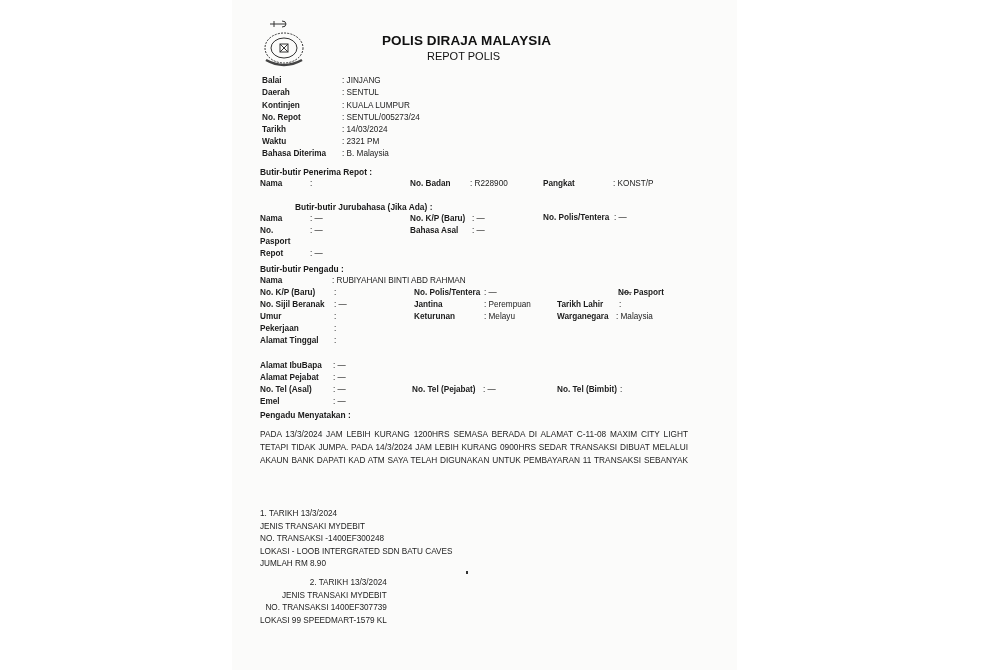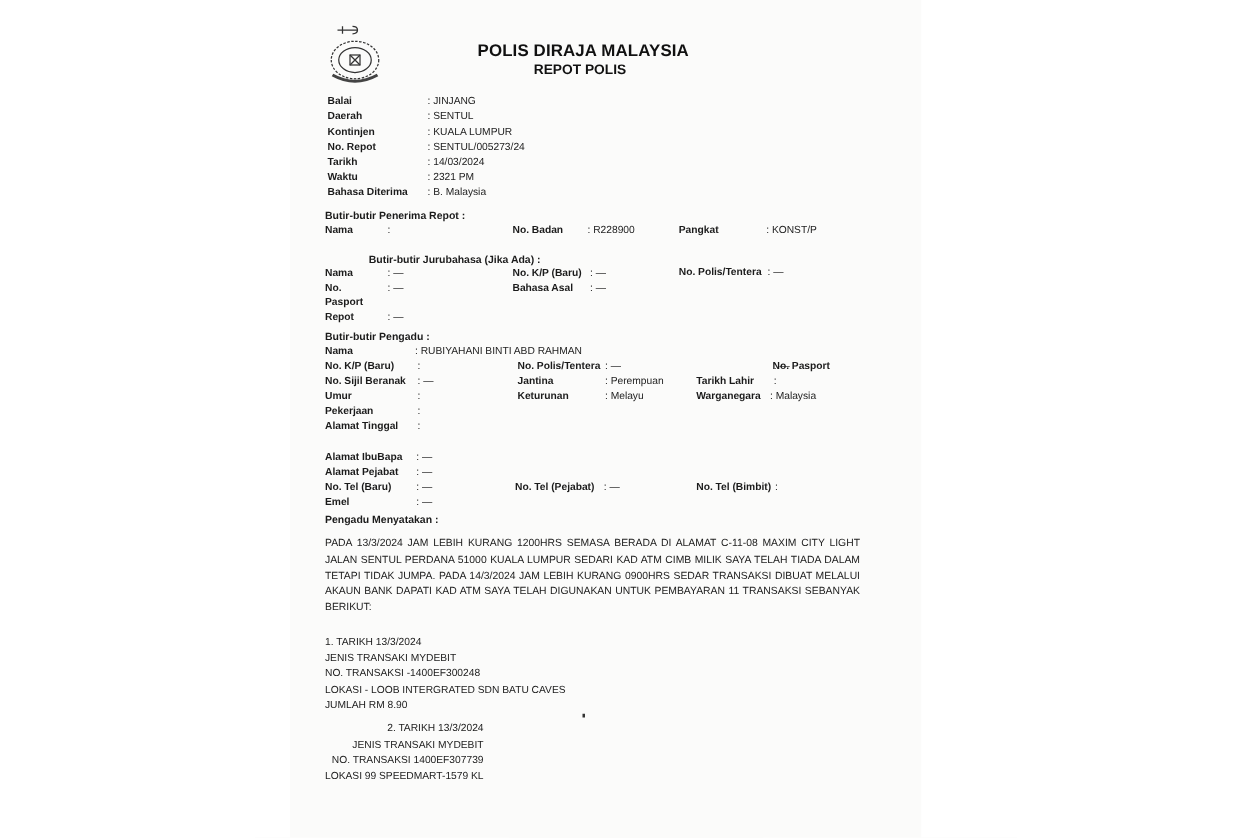--- a/index.html
+++ b/index.html
@@ -3,21 +3,21 @@
 <meta charset="utf-8">
 <style>
   html, body { margin:0; padding:0; }
   body { width:1000px; height:670px; background:#ffffff; position:relative; overflow:hidden;
          font-family:"Liberation Sans", sans-serif; color:#1a1a1a; }
   .paper { position:absolute; left:232px; top:0; width:505px; height:670px; background:#fbfbfa; }
   .abs { position:absolute; white-space:nowrap; }
   .lbl { font-weight:bold; font-size:8.2px; color:#1b1b1b; }
   .val { font-size:8.2px; color:#222; }
   .hdr-title { font-weight:bold; font-size:13.5px; color:#111; letter-spacing:0.1px; }
-  .hdr-sub { font-weight:bold; font-size:11px; color:#111; }
+  .hdr-sub { font-weight:normal; font-size:11px; color:#111; }
   .sec { font-weight:bold; font-size:8.4px; color:#1b1b1b; }
   .para { font-size:8.3px; color:#1c1c1c; line-height:12.8px; text-align:justify; width:428px; }
   .para span { display:block; text-align:justify; text-align-last:justify; }
   .para span.last { text-align-last:left; }
   .item { font-size:8.2px; color:#1c1c1c; line-height:12.6px; }
   .item div { white-space:nowrap; }
   .dot { position:absolute; width:2px; height:3px; background:#333; }
 </style>
 </head>
 <body>
@@ -112,38 +112,36 @@
 
   <div class="abs lbl" style="left:260px;top:324px;">Pekerjaan</div>
   <div class="abs val" style="left:334px;top:324px;">:</div>
   <div class="abs lbl" style="left:260px;top:336px;">Alamat Tinggal</div>
   <div class="abs val" style="left:334px;top:336px;">:</div>
 
   <div class="abs lbl" style="left:260px;top:361px;">Alamat IbuBapa</div>
   <div class="abs val" style="left:333px;top:361px;">: —</div>
   <div class="abs lbl" style="left:260px;top:373px;">Alamat Pejabat</div>
   <div class="abs val" style="left:333px;top:373px;">: —</div>
-  <div class="abs lbl" style="left:260px;top:385px;">No. Tel (Baru)</div>
+  <div class="abs lbl" style="left:260px;top:385px;">No. Tel (Asal)</div>
   <div class="abs val" style="left:333px;top:385px;">: —</div>
   <div class="abs lbl" style="left:412px;top:385px;text-align:center;">No. Tel (Pejabat)</div>
   <div class="abs val" style="left:483px;top:385px;">: —</div>
   <div class="abs lbl" style="left:557px;top:385px;">No. Tel (Bimbit)</div>
   <div class="abs val" style="left:620px;top:385px;">:</div>
   <div class="abs lbl" style="left:260px;top:397px;">Emel</div>
   <div class="abs val" style="left:333px;top:397px;">: —</div>
 </div>
 
 <div>
   <div class="abs sec" style="left:260px;top:410px;">Pengadu Menyatakan :</div>
   <div class="abs para" style="left:260px;top:428px;white-space:normal;">
     <span>PADA 13/3/2024 JAM LEBIH KURANG 1200HRS SEMASA BERADA DI ALAMAT C-11-08 MAXIM CITY LIGHT</span>
-    <span>JALAN SENTUL PERDANA 51000 KUALA LUMPUR SEDARI KAD ATM CIMB MILIK SAYA TELAH TIADA DALAM</span>
     <span>TETAPI TIDAK JUMPA. PADA 14/3/2024 JAM LEBIH KURANG 0900HRS SEDAR TRANSAKSI DIBUAT MELALUI</span>
     <span>AKAUN BANK DAPATI KAD ATM SAYA TELAH DIGUNAKAN UNTUK PEMBAYARAN 11 TRANSAKSI SEBANYAK</span>
-    <span class="last">BERIKUT:</span>
   </div>
 </div>
 
 <div class="abs item" style="left:260px;top:508px;">
   <div>1. TARIKH 13/3/2024</div>
   <div>JENIS TRANSAKI MYDEBIT</div>
   <div>NO. TRANSAKSI -1400EF300248</div>
   <div>LOKASI - LOOB INTERGRATED SDN BATU CAVES</div>
   <div>JUMLAH RM 8.90</div>
 </div>

